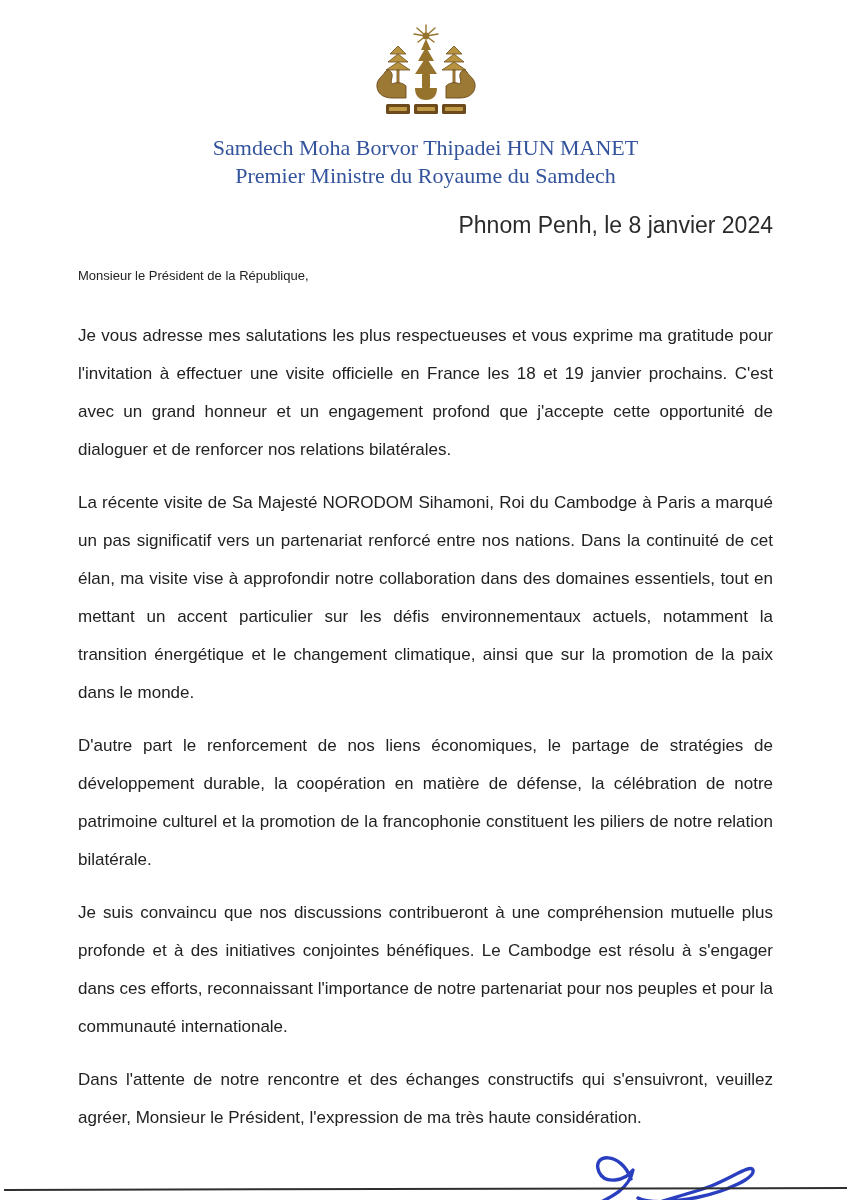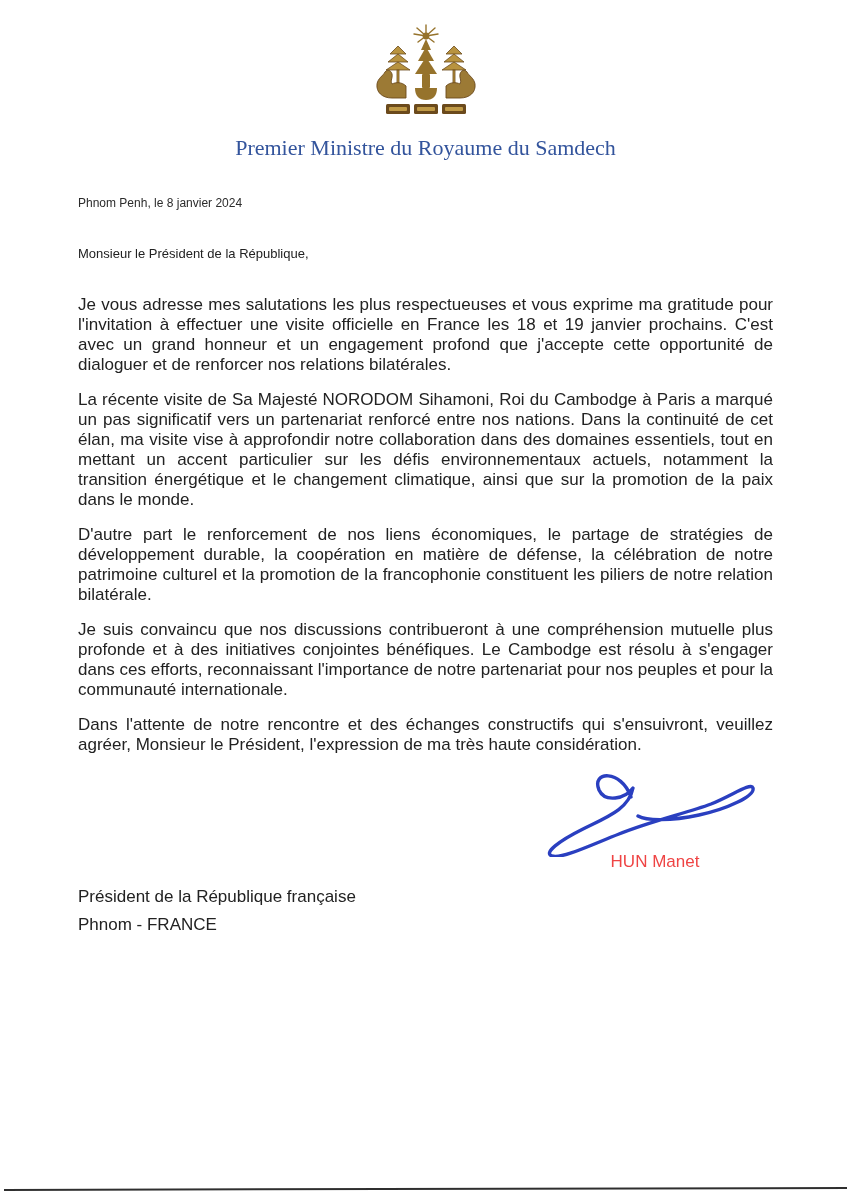--- a/index.html
+++ b/index.html
@@ -27,38 +27,38 @@
   .letterhead {
     margin-top: 14px;
     text-align: center;
     font-family: "Liberation Serif", serif;
     color: #33549c;
     font-size: 22px;
     line-height: 28px;
   }
 
   .dateline {
-    margin-top: 30px;
-    text-align: left;
-    font-size: 12px;
+    margin-top: 24px;
+    text-align: right;
+    font-size: 23px;
     line-height: 22px;
     color: #2b2b2b;
   }
 
   .salutation {
     margin-top: 26px;
     font-size: 13px;
     line-height: 28px;
     color: #222222;
   }
 
   p.body-para {
     margin: 15px 0 0 0;
     font-size: 17px;
-    line-height: 20px;
+    line-height: 38px;
     text-align: justify;
     color: #222222;
   }
   p.body-para:first-of-type { margin-top: 27px; }
 
   .sig-block {
     width: 220px;
     margin: 2px 8px 0 auto;
     text-align: center;
   }
@@ -142,20 +142,21 @@
         </g>
         <g fill="#c09a46">
           <rect x="21" y="83" width="18" height="4" rx="1"></rect>
           <rect x="49" y="83" width="18" height="4" rx="1"></rect>
           <rect x="77" y="83" width="18" height="4" rx="1"></rect>
         </g>
       </svg>
     </div>
 
     <div class="letterhead">
+      <div>Samdech Moha Borvor Thipadei HUN MANET</div>
       <div>Premier Ministre du Royaume du Samdech</div>
     </div>
 
     <div class="dateline">Phnom Penh, le 8 janvier 2024</div>
 
     <div class="salutation">Monsieur le Président de la République,</div>
 
     <p class="body-para">Je vous adresse mes salutations les plus respectueuses et vous exprime ma gratitude pour l'invitation à effectuer une visite officielle en France les 18 et 19 janvier prochains. C'est avec un grand honneur et un engagement profond que j'accepte cette opportunité de dialoguer et de renforcer nos relations bilatérales.</p>
     <p class="body-para">La récente visite de Sa Majesté NORODOM Sihamoni, Roi du Cambodge à Paris a marqué un pas significatif vers un partenariat renforcé entre nos nations. Dans la continuité de cet élan, ma visite vise à approfondir notre collaboration dans des domaines essentiels, tout en mettant un accent particulier sur les défis environnementaux actuels, notamment la transition énergétique et le changement climatique, ainsi que sur la promotion de la paix dans le monde.</p>
     <p class="body-para">D'autre part le renforcement de nos liens économiques, le partage de stratégies de développement durable, la coopération en matière de défense, la célébration de notre patrimoine culturel et la promotion de la francophonie constituent les piliers de notre relation bilatérale.</p>

